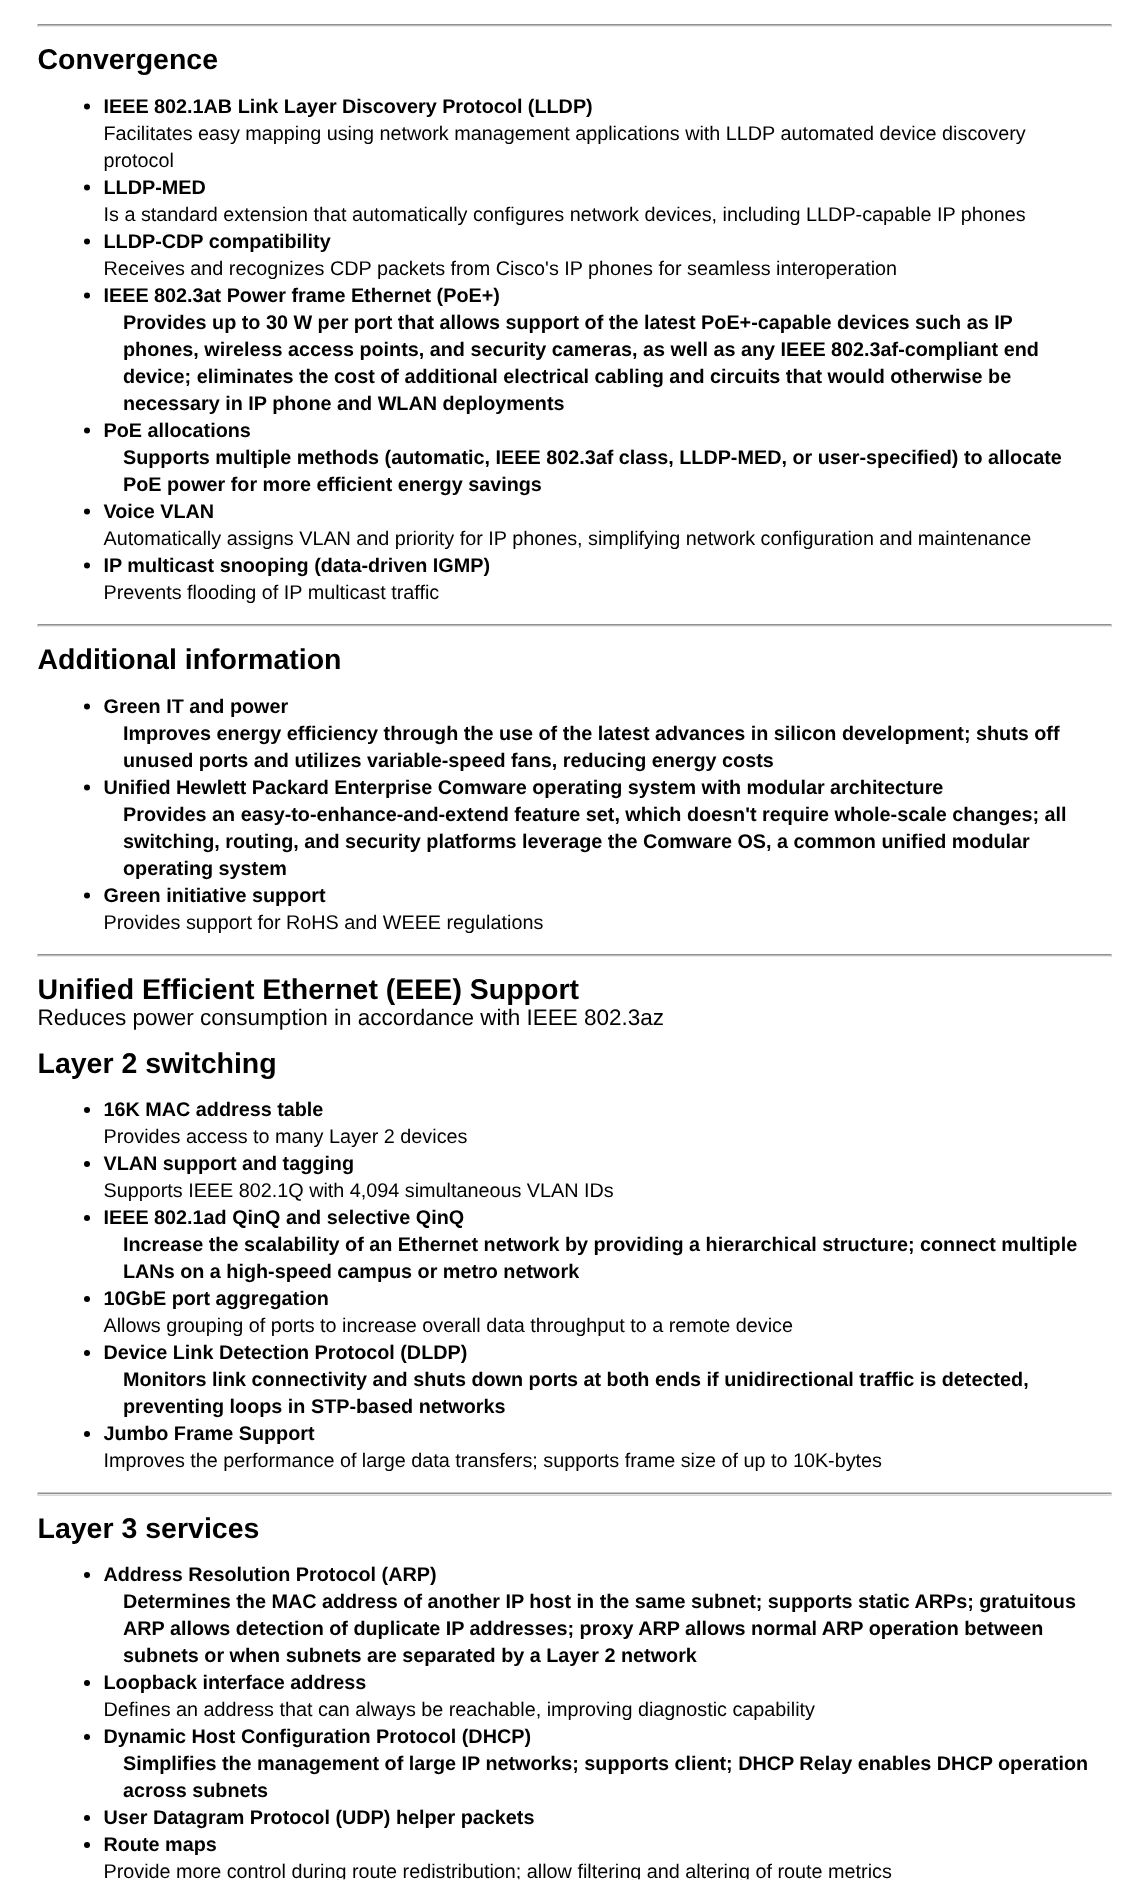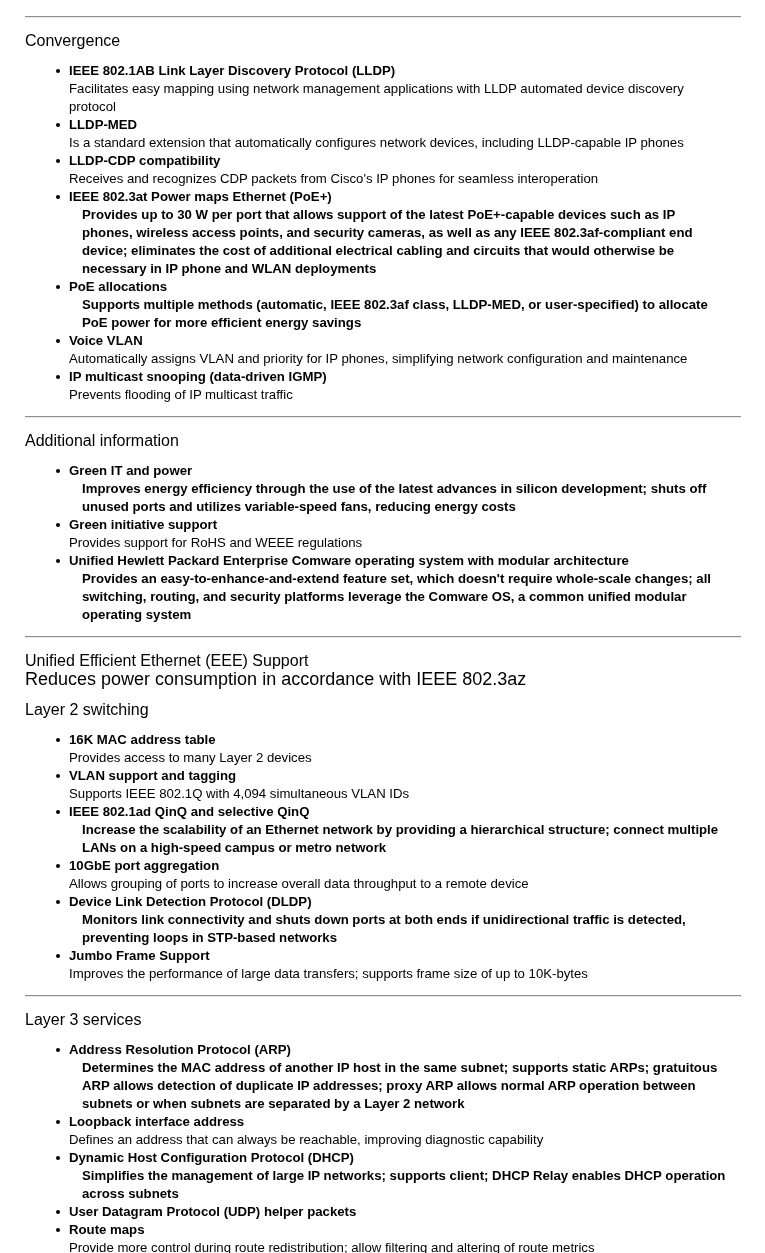--- a/index.html
+++ b/index.html
@@ -20,28 +20,28 @@
     font-size: 13.2px;
     line-height: 18px;
   }
   .rule {
     height: 1px;
     background: #8f8f8f;
     border-bottom: 1px solid #e9e9e9;
     margin: 6px 0 0 0;
   }
   h2.section-title {
-    font-size: 16px;
+    font-size: 19px;
     line-height: 18px;
-    font-weight: normal;
+    font-weight: bold;
     margin: 14px 0 1px 0;
     letter-spacing: 0;
   }
   p.section-subtext {
-    font-size: 18px;
+    font-size: 15px;
     line-height: 16px;
     margin: 0 0 2px 0;
   }
   ul.feature-list {
     list-style: none;
     margin: 12px;
     padding: 0;
   }
   li.feature-item {
     position: relative;
@@ -85,21 +85,21 @@
           <div class="feature-title">LLDP-MED</div>
           <div class="feature-desc">Is a standard extension that automatically configures network devices, including LLDP-capable IP phones</div>
         </li>
         <li class="feature-item">
           <span class="bullet-dot"></span>
           <div class="feature-title">LLDP-CDP compatibility</div>
           <div class="feature-desc">Receives and recognizes CDP packets from Cisco's IP phones for seamless interoperation</div>
         </li>
         <li class="feature-item">
           <span class="bullet-dot"></span>
-          <div class="feature-title">IEEE 802.3at Power maps Ethernet (PoE+)</div>
+          <div class="feature-title">IEEE 802.3at Power frame Ethernet (PoE+)</div>
           <div class="feature-desc indent">Provides up to 30 W per port that allows support of the latest PoE+-capable devices such as IP phones, wireless access points, and security cameras, as well as any IEEE 802.3af-compliant end device; eliminates the cost of additional electrical cabling and circuits that would otherwise be necessary in IP phone and WLAN deployments</div>
         </li>
         <li class="feature-item">
           <span class="bullet-dot"></span>
           <div class="feature-title">PoE allocations</div>
           <div class="feature-desc indent">Supports multiple methods (automatic, IEEE 802.3af class, LLDP-MED, or user-specified) to allocate PoE power for more efficient energy savings</div>
         </li>
         <li class="feature-item">
           <span class="bullet-dot"></span>
           <div class="feature-title">Voice VLAN</div>
@@ -114,27 +114,27 @@
       <div class="rule"></div>
       <h2 class="section-title">Additional information</h2>
       <ul class="feature-list">
         <li class="feature-item">
           <span class="bullet-dot"></span>
           <div class="feature-title">Green IT and power</div>
           <div class="feature-desc indent">Improves energy efficiency through the use of the latest advances in silicon development; shuts off unused ports and utilizes variable-speed fans, reducing energy costs</div>
         </li>
         <li class="feature-item">
           <span class="bullet-dot"></span>
+          <div class="feature-title">Unified Hewlett Packard Enterprise Comware operating system with modular architecture</div>
+          <div class="feature-desc indent">Provides an easy-to-enhance-and-extend feature set, which doesn't require whole-scale changes; all switching, routing, and security platforms leverage the Comware OS, a common unified modular operating system</div>
+        </li>
+        <li class="feature-item">
+          <span class="bullet-dot"></span>
           <div class="feature-title">Green initiative support</div>
           <div class="feature-desc">Provides support for RoHS and WEEE regulations</div>
-        </li>
-        <li class="feature-item">
-          <span class="bullet-dot"></span>
-          <div class="feature-title">Unified Hewlett Packard Enterprise Comware operating system with modular architecture</div>
-          <div class="feature-desc indent">Provides an easy-to-enhance-and-extend feature set, which doesn't require whole-scale changes; all switching, routing, and security platforms leverage the Comware OS, a common unified modular operating system</div>
         </li>
       </ul>
       <div class="rule"></div>
       <h2 class="section-title">Unified Efficient Ethernet (EEE) Support</h2>
       <p class="section-subtext">Reduces power consumption in accordance with IEEE 802.3az</p>
       <h2 class="section-title">Layer 2 switching</h2>
       <ul class="feature-list">
         <li class="feature-item">
           <span class="bullet-dot"></span>
           <div class="feature-title">16K MAC address table</div>

